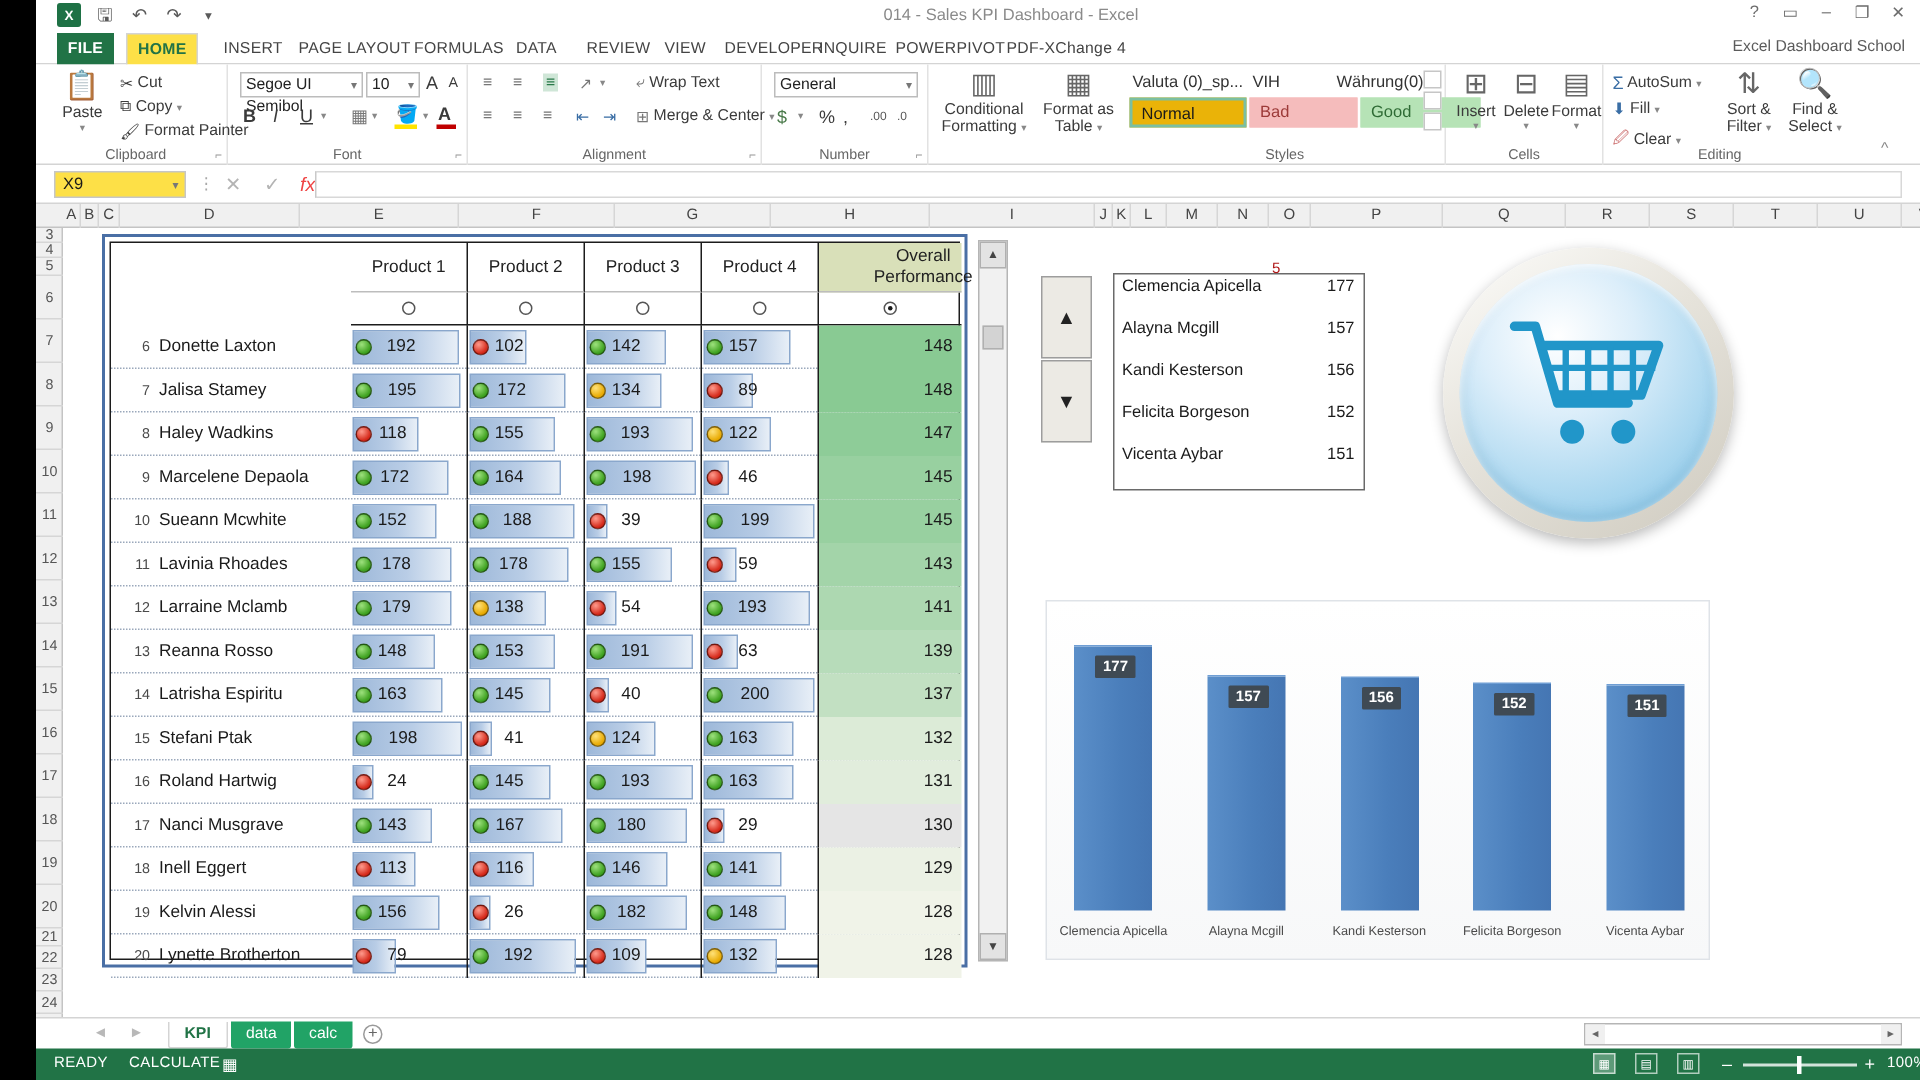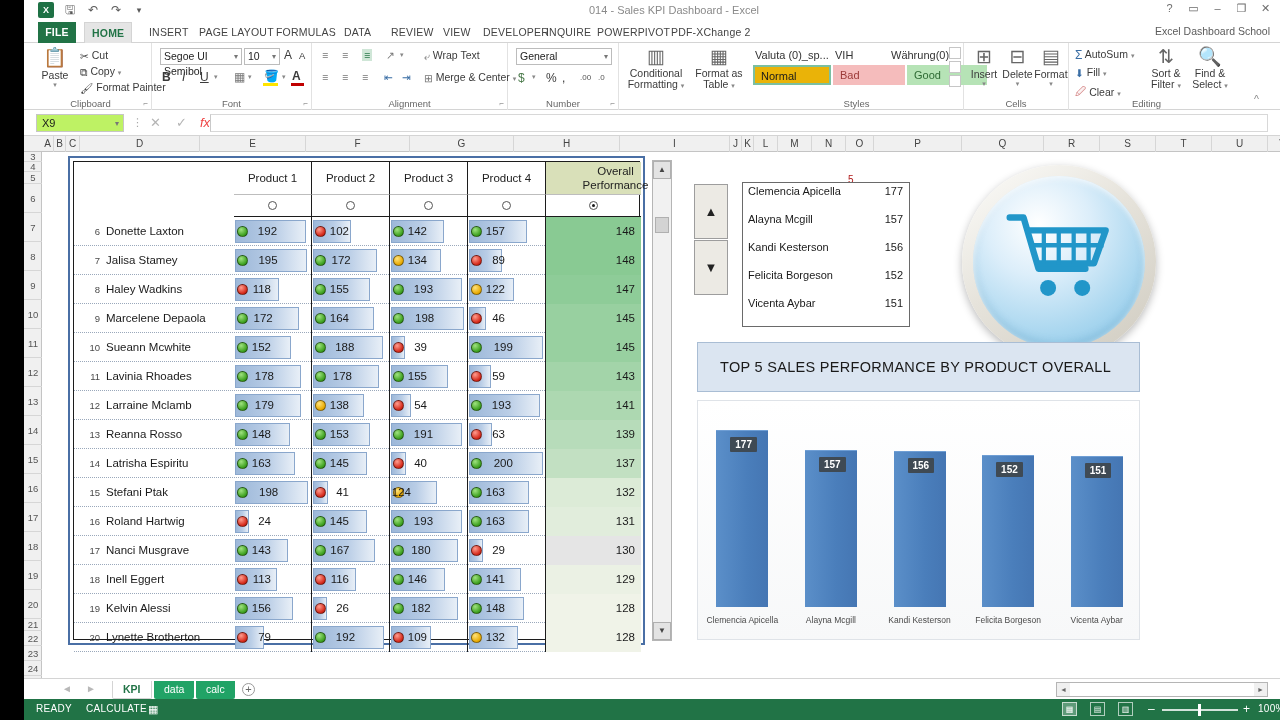--- a/index.html
+++ b/index.html
@@ -21,21 +21,21 @@
   .qat-ico { width:14px; height:14px; color:#5a5a5a; font-size:12px; line-height:14px; text-align:center; }
   .win-title-pos { position:absolute; left:565px; top:4px; font-size:11px; color:#8a8a8a; }
   .win-btns { position:absolute; right:8px; top:2px; display:flex; gap:11px; color:#6d6d6d; font-size:11px; }
   .win-btns span { width:13px; text-align:center; cursor:default; }
 
   
   .ribbon-tabs { position:relative; height:21px; background:#fff; border-bottom:1px solid #d4d4d4; }
   .tab { position:absolute; top:0; height:21px; line-height:21px; font-size:10.5px;
          letter-spacing:.2px; color:#444; padding:0 7px; white-space:nowrap; cursor:default; }
   .tab.file { background:#217346; color:#fff; left:14px; width:38px; text-align:center; font-weight:bold; }
-  .tab.active { background:#e5e5e5; color:#217346; border:1px solid #d4d4d4; border-bottom:1px solid #fff;
+  .tab.active { background:#fde047; color:#217346; border:1px solid #d4d4d4; border-bottom:1px solid #fff;
                 font-weight:bold; top:0; height:22px; }
   .acct { position:absolute; right:10px; top:3px; font-size:10.5px; color:#5b5b5b; }
 
   
   .ribbon { position:relative; height:67px; background:#fff; border-bottom:1px solid #d4d4d4; }
   .rgroup { position:absolute; top:0; height:67px; border-right:1px solid #e2e2e2; }
   .glabel { position:absolute; bottom:1px; width:100%; text-align:center; font-size:9.5px; color:#666; }
   .gdlg { position:absolute; bottom:2px; right:3px; font-size:8px; color:#999; }
   .ritem { position:absolute; font-size:10.5px; color:#3b3b3b; white-space:nowrap; }
   .ico { display:inline-block; vertical-align:middle; }
@@ -49,21 +49,21 @@
   .inbox .caret { position:absolute; right:3px; top:0; color:#777; font-size:8px; }
   .sq { position:absolute; border:1px solid #c6c6c6; background:#fff; }
 
   .stylebox { position:absolute; height:20px; border:1px solid #c8c8c8; font-size:11px;
               line-height:18px; padding-left:6px; }
   .styletext { position:absolute; font-size:11px; color:#333; white-space:nowrap; }
 
   
   .fbar { position:relative; height:26px; background:#fff; border-bottom:1px solid #d4d4d4; }
   .namebox { position:absolute; left:12px; top:4px; width:88px; height:18px; border:1px solid #c6c6c6;
-             background:#bef264; font-size:11px; line-height:16px; padding-left:5px; }
+             background:#fde047; font-size:11px; line-height:16px; padding-left:5px; }
   .namebox .caret { position:absolute; right:4px; top:1px; color:#777; font-size:8px; }
   .fb-sep { position:absolute; left:108px; top:6px; color:#a8a8a8; font-size:11px; }
   .fb-ico { position:absolute; top:5px; font-size:13px; color:#b4b4b4; }
   .fb-input { position:absolute; left:186px; top:4px; right:12px; height:18px; border:1px solid #d8d8d8;
               border-left:1px solid #c9c9c9; background:#fff; }
 
   
   .gridwrap { position:relative; height:542px; background:#fff; overflow:hidden; }
   .colhead { position:absolute; left:0; top:0; height:16px; width:100%;
              background:#f0f0f0; border-bottom:1px solid #c4c4c4; }
@@ -199,21 +199,21 @@
     <div class="tab active" style="left:60px;">HOME</div>
     <div class="tab" style="left:118px;">INSERT</div>
     <div class="tab" style="left:168px;">PAGE LAYOUT</div>
     <div class="tab" style="left:245px;">FORMULAS</div>
     <div class="tab" style="left:313px;">DATA</div>
     <div class="tab" style="left:360px;">REVIEW</div>
     <div class="tab" style="left:412px;">VIEW</div>
     <div class="tab" style="left:452px;">DEVELOPER</div>
     <div class="tab" style="left:515px;">INQUIRE</div>
     <div class="tab" style="left:566px;">POWERPIVOT</div>
-    <div class="tab" style="left:640px;">PDF-XChange 2</div>
+    <div class="tab" style="left:640px;">PDF-XChange 4</div>
     <div class="acct">Excel Dashboard School</div>
   </div>
 
   <div class="ribbon">
 
     <div class="rgroup" style="left:6px; width:122px;">
       <div class="bigbtn" style="left:6px; top:4px; width:38px;">
         <span class="gl">📋</span>
         <span>Paste</span>
         <span style="display:block;font-size:7px;color:#888;">▾</span>
@@ -718,21 +718,21 @@
                   <div class="tval" style="right: 32.74px;">198</div>
                 </div>
                 <div class="tcell" style="left: 238px; width: 78px;">
                   <div class="bar" style="width: 15px;"></div>
                   <div class="light r"></div>
                   <div class="tval" style="right: 40px;">41</div>
                 </div>
                 <div class="tcell" style="left: 316px; width: 78px;">
                   <div class="bar" style="width: 46px;"></div>
                   <div class="light y"></div>
-                  <div class="tval" style="right: 56px;">124</div>
+                  <div class="tval" style="right: 40px;">124</div>
                 </div>
                 <div class="tcell" style="left: 394px; width: 78px;">
                   <div class="bar" style="width: 60px;"></div>
                   <div class="light g"></div>
                   <div class="tval" style="right: 40px;">163</div>
                 </div>
                 <div class="ocell" style="left: 472px; width: 95px; background: rgb(220, 235, 215);">
                   <div class="oval">132</div>
                 </div>
               </div>
@@ -922,21 +922,20 @@
             </g>
             <g stroke="#2196c9" stroke-width="4">
               <path d="M36 20 v31 M50 21 v31 M64 21 v30 M78 21 v28 M26 34 h66"></path>
             </g>
             <circle cx="40" cy="74" r="7.5" fill="#2196c9"></circle>
             <circle cx="72" cy="74" r="7.5" fill="#2196c9"></circle>
           </svg>
         </div>
       </div>
 
-      <div class="chart-title" style="left:655px; top:190px; width:443px; height:50px;">TOP 5 SALES PERFORMANCE BY PRODUCT OVERALL</div>
       <div class="chart-area" style="left:655px; top:248px; width:443px; height:240px;">
         <div id="chart-bars">
             <div class="cbar" style="left: 18.3px; width: 52px; height: 177px; bottom: 32px;"></div>
             <div class="clabel" style="left: 32.3px; top: 36px;">177</div>
             <div class="ccat" style="left: 0px; width: 88.6px; top: 214px;">Clemencia Apicella</div>
             <div class="cbar" style="left: 106.9px; width: 52px; height: 157px; bottom: 32px;"></div>
             <div class="clabel" style="left: 120.9px; top: 56px;">157</div>
             <div class="ccat" style="left: 88.6px; width: 88.6px; top: 214px;">Alayna Mcgill</div>
             <div class="cbar" style="left: 195.5px; width: 52px; height: 156px; bottom: 32px;"></div>
             <div class="clabel" style="left: 209.5px; top: 57px;">156</div>

